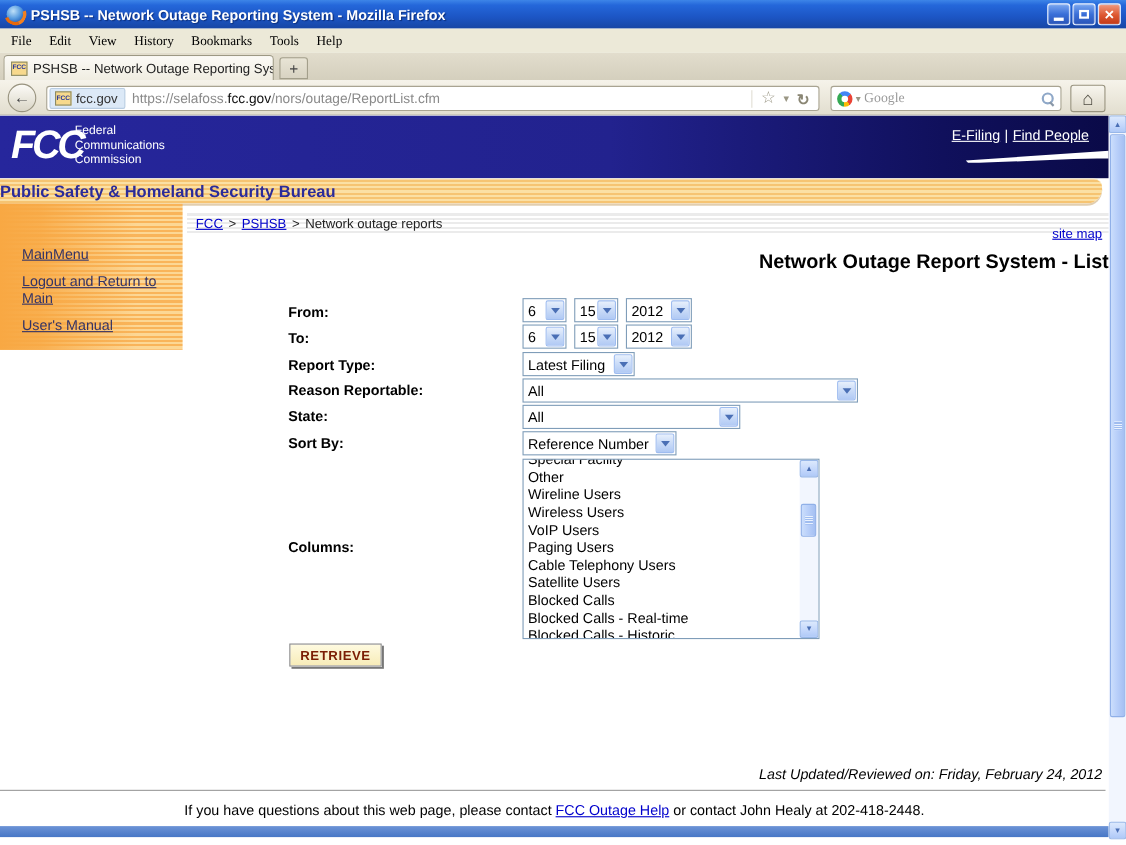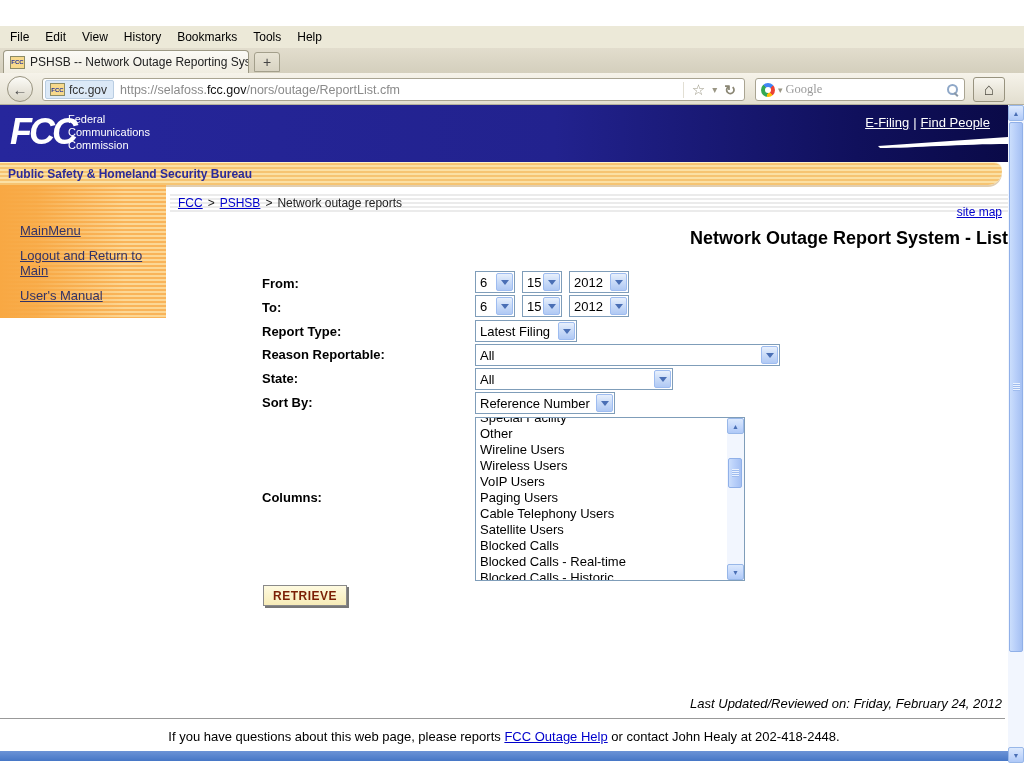--- a/index.html
+++ b/index.html
@@ -22,21 +22,21 @@
     background:linear-gradient(180deg,#7aa7f0 0%,#3a6fd8 50%,#2a55b8 100%);
     box-shadow:inset 0 0 1px #fff; }
   .win-btn.close { background:linear-gradient(180deg,#f09a80 0%,#dd5630 55%,#c23a18 100%); }
   .glyph-min { width:9px; height:3px; background:#fff; margin-top:9px; }
   .glyph-restore { width:9px; height:8px; border:2px solid #fff; background:transparent; }
   .glyph-close { color:#fff; font-size:15px; font-weight:bold; line-height:1; }
 
   .menubar { position:absolute; left:0; top:26px; width:1024px; height:22px;
     background:var(--chrome-beige,#ECE9D8); display:flex; align-items:center; padding-left:2px; }
   .menubar-items { display:flex; }
-  .menu-item { font-size:12px; color:#000; padding:3px 8px; }
+  .menu-item { font-size:12px; color:#000; padding:3px 8px;font-family:Liberation Serif, serif; }
 
   .tabstrip { position:absolute; left:0; top:48px; width:1024px; height:25px;
     background:linear-gradient(180deg,#e2ddcd,#d4cfbd); }
   .tab-active { position:absolute; left:3px; top:2px; width:246px; height:23px;
     background:linear-gradient(180deg,#fbfaf6,#f0ede1); border:1px solid #9c9884; border-bottom:none;
     border-radius:4px 4px 0 0; display:flex; align-items:center; padding:0 6px; overflow:hidden; }
   .tab-label { font-size:12px; color:#222; white-space:nowrap; margin-left:5px; }
   .fcc-favicon { width:15px; height:13px; background:#f7d98c; border:1px solid #8b8b66;
     font-size:6px; font-weight:bold; color:#223399; display:flex; align-items:center; justify-content:center; flex:0 0 auto; }
   .newtab-btn { position:absolute; left:254px; top:4px; width:26px; height:20px;
@@ -89,21 +89,21 @@
   .agency { position:absolute; left:68px; top:8px; color:#fff; font-size:11px; line-height:13px; }
   .header-links { position:absolute; right:18px; top:10px; color:#fff; font-size:13px; }
   .header-links a, .white-link { color:#fff; text-decoration:underline; }
   .header-sep { text-decoration:none; padding:0 4px; }
   .swoosh { position:absolute; right:0; top:30px; }
 
   .gold-bar { position:absolute; left:0; top:57px; width:1002px; height:23px;
     background:repeating-linear-gradient(180deg,#f6c472 0 2px,#fbe0a4 2px 4px);
     border-top:1px solid #fdefc8; border-radius:0 8px 14px 0;
     box-shadow:0 2px 0 rgba(170,115,30,0.35); display:flex; align-items:center; }
-  .gold-bar-title { font-size:12px; font-weight:bold; color:var(--gold-text,#2B2B99); padding-left:8px; }
+  .gold-bar-title { font-size:15px; font-weight:bold; color:var(--gold-text,#2B2B99); }
 
   .sidebar { position:absolute; left:0; top:80px; width:166px; height:133px;
     background:repeating-linear-gradient(180deg,#f9b45a 0 2px,#fcd795 2px 4px); }
   .sidebar::before { content:""; position:absolute; inset:0;
     background:linear-gradient(90deg,#f8a843 0%,rgba(248,168,67,0.85) 22%,rgba(248,168,67,0) 75%); }
   .sidebar-links { position:relative; padding:38px 0 8px 20px; }
   .side-link { width:145px; font-size:13px; color:var(--sidebar-link,#333366);
     text-decoration:underline; margin-bottom:10px; line-height:15px; cursor:pointer; }
 
   .breadcrumb { position:absolute; left:170px; top:87px; width:838px; height:21px;
@@ -157,20 +157,35 @@
   .contact-line { position:absolute; left:0; top:624px; width:1008px; text-align:center; font-size:13px; color:#000; }
   .contact-link { color:var(--link-blue,#0000CC); text-decoration:underline; cursor:pointer; }
   .blue-bar { position:absolute; left:0; top:646px; width:1008px; height:10px;
     background:linear-gradient(180deg,#6c93d6,var(--footer-bar-blue,#4777C6)); }
 </style>
 </head>
 <body>
 
 <div id="screen">
 
+  <div class="titlebar">
+    <span class="ff-icon"></span>
+    <span class="title-text">PSHSB -- Network Outage Reporting System - Mozilla Firefox</span>
+    <span class="win-buttons">
+      <span class="win-btn">
+          <span class="glyph-min"></span>
+        </span>
+      <span class="win-btn">
+          <span class="glyph-restore"></span>
+        </span>
+      <span class="win-btn close">
+          <span class="glyph-close">×</span>
+        </span>
+    </span>
+  </div>
 
   <div class="menubar">
     <div class="menubar-items">
         <div class="menu-item">File</div>
         <div class="menu-item">Edit</div>
         <div class="menu-item">View</div>
         <div class="menu-item">History</div>
         <div class="menu-item">Bookmarks</div>
         <div class="menu-item">Tools</div>
         <div class="menu-item">Help</div>
@@ -341,21 +356,21 @@
             <span class="sb-grip"></span>
           </div>
         <div class="sb-btn sb-down">▼</div>
       </div>
     </div>
 
     <div class="retrieve-btn">RETRIEVE</div>
 
     <div class="last-updated">Last Updated/Reviewed on: Friday, February 24, 2012</div>
     <div class="footer-rule"></div>
-    <div class="contact-line"><span>If you have questions about this web page, please reports </span><span class="contact-link">FCC Outage Help</span><span> or contact John Healy at 202-418-2448.</span></div>
+    <div class="contact-line"><span>If you have questions about this web page, please contact </span><span class="contact-link">FCC Outage Help</span><span> or contact John Healy at 202-418-2448.</span></div>
     <div class="blue-bar"></div>
   </div>
 
   <div class="xp-sb main-sb">
     <div class="sb-btn sb-up">▲</div>
     <div class="sb-thumb" style="top:17px; height:530px;">
         <span class="sb-grip"></span>
       </div>
     <div class="sb-btn sb-down">▼</div>
   </div>

